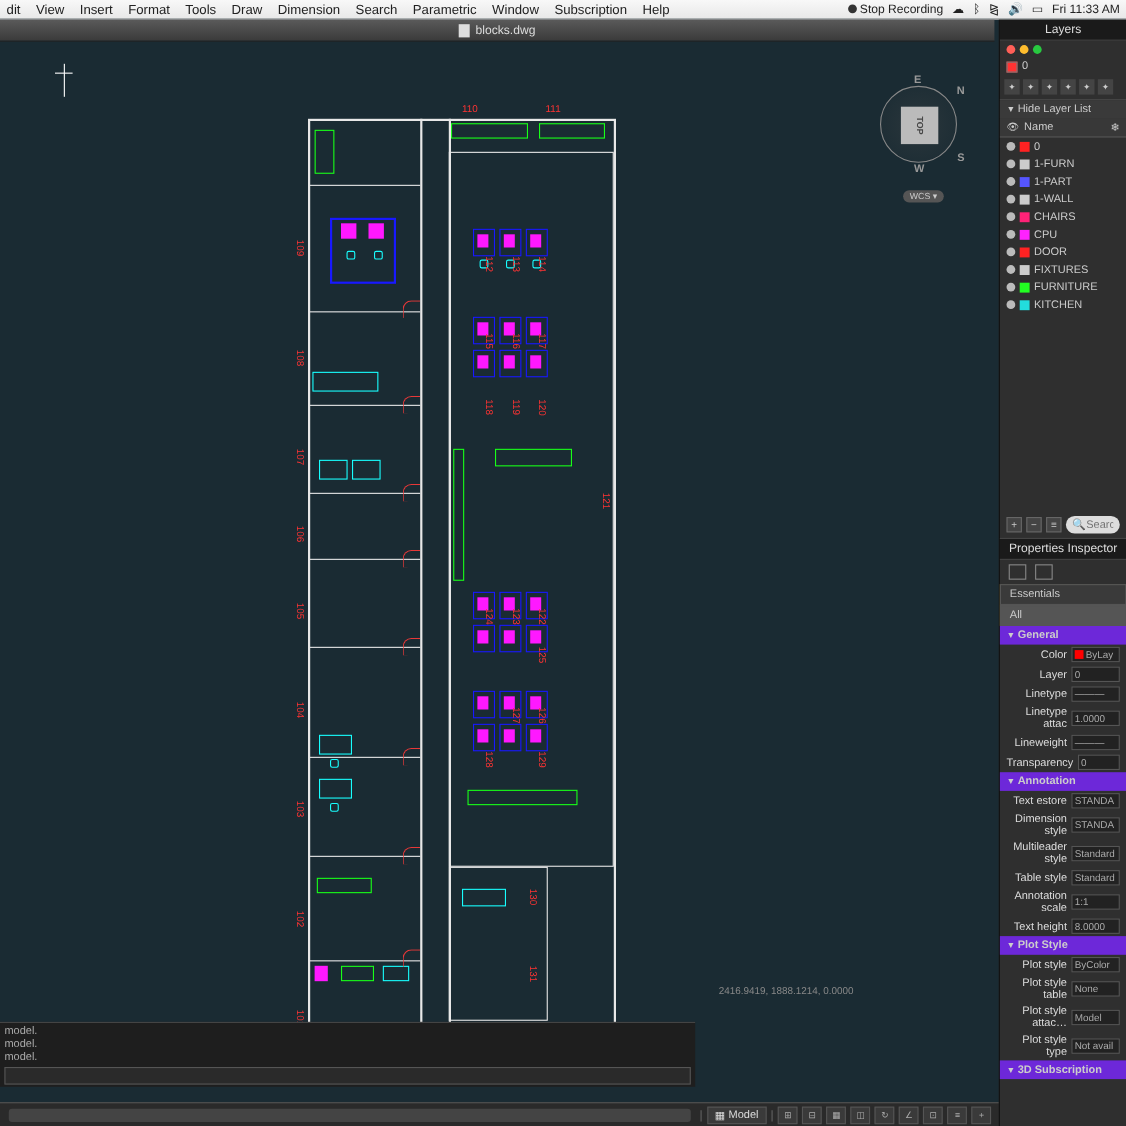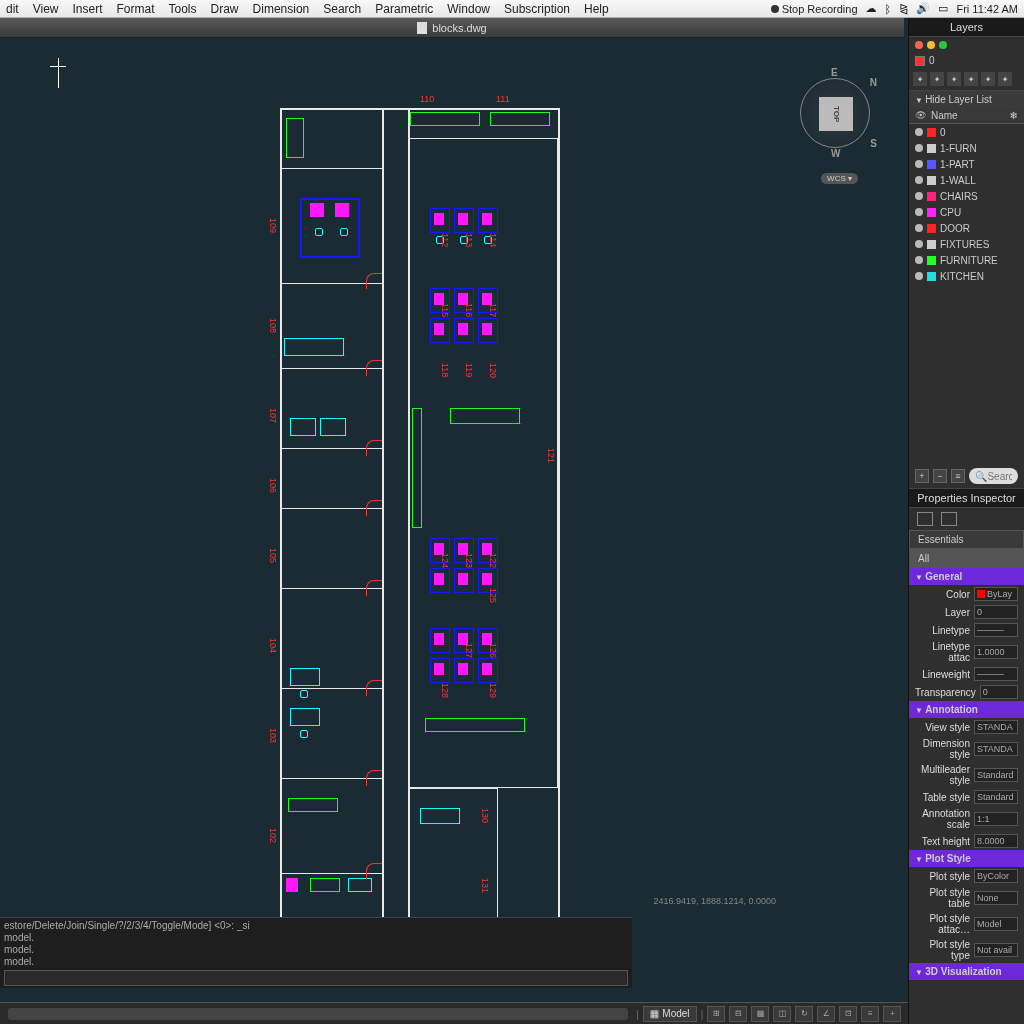--- a/index.html
+++ b/index.html
@@ -126,21 +126,21 @@
   <span class="mi">Window</span>
   <span class="mi">Subscription</span>
   <span class="mi">Help</span>
   <div class="mac-right">
     <span><span class="stop-rec-dot"></span><span>Stop Recording</span></span>
     <span>☁</span>
     <span>ᛒ</span>
     <span>⧎</span>
     <span>🔊</span>
     <span>▭</span>
-    <span>Fri 11:42 AM</span>
+    <span>Fri 11:33 AM</span>
   </div>
 </div>
 
 <div class="titlebar">
   <span class="doc-icon"></span>
   <span>blocks.dwg</span>
 </div>
 
 <div class="canvas">
   <div class="cursor-cross">
@@ -308,21 +308,20 @@
     <div class="wall" style="top:680px;left:128px;width:90px;height:140px;border:1px solid #e8e8e8"></div>
     <div class="furn-cyan" style="top:700px;left:140px;width:40px;height:16px"></div>
     <span class="room-label v" style="top:700px;left:200px">130</span>
     <span class="room-label v" style="top:770px;left:200px">131</span>
   </div>
 
   <div class="coords">2416.9419, 1888.1214, 0.0000</div>
 </div>
 
 <div class="cmdarea">
-  <div class="line">estore/Delete/Join/Single/?/2/3/4/Toggle/Mode] &lt;0&gt;: _si</div>
   <div class="line">model.</div>
   <div class="line">model.</div>
   <div class="line">model.</div>
   <input class="cmd-input" style="">
 </div>
 
 <div class="statusbar">
   <div class="status-scroll"></div>
   <div class="status-btns">
     <span class="pipe">|</span>
@@ -468,21 +467,21 @@
         <div class="pv ">———</div>
       </div>
       <div class="prop-row">
         <div class="pl">Transparency</div>
         <div class="pv ">0</div>
       </div>
     </div>
   <div class="prop-group">Annotation</div>
   <div id="grp-annotation">
       <div class="prop-row">
-        <div class="pl">View style</div>
+        <div class="pl">Text estore</div>
         <div class="pv ">STANDA</div>
       </div>
       <div class="prop-row">
         <div class="pl">Dimension style</div>
         <div class="pv ">STANDA</div>
       </div>
       <div class="prop-row">
         <div class="pl">Multileader style</div>
         <div class="pv ">Standard</div>
       </div>
@@ -511,14 +510,14 @@
       </div>
       <div class="prop-row">
         <div class="pl">Plot style attac…</div>
         <div class="pv ">Model</div>
       </div>
       <div class="prop-row">
         <div class="pl">Plot style type</div>
         <div class="pv ">Not avail</div>
       </div>
     </div>
-  <div class="prop-group">3D Visualization</div>
+  <div class="prop-group">3D Subscription</div>
 </div>
 
 </body></html>

